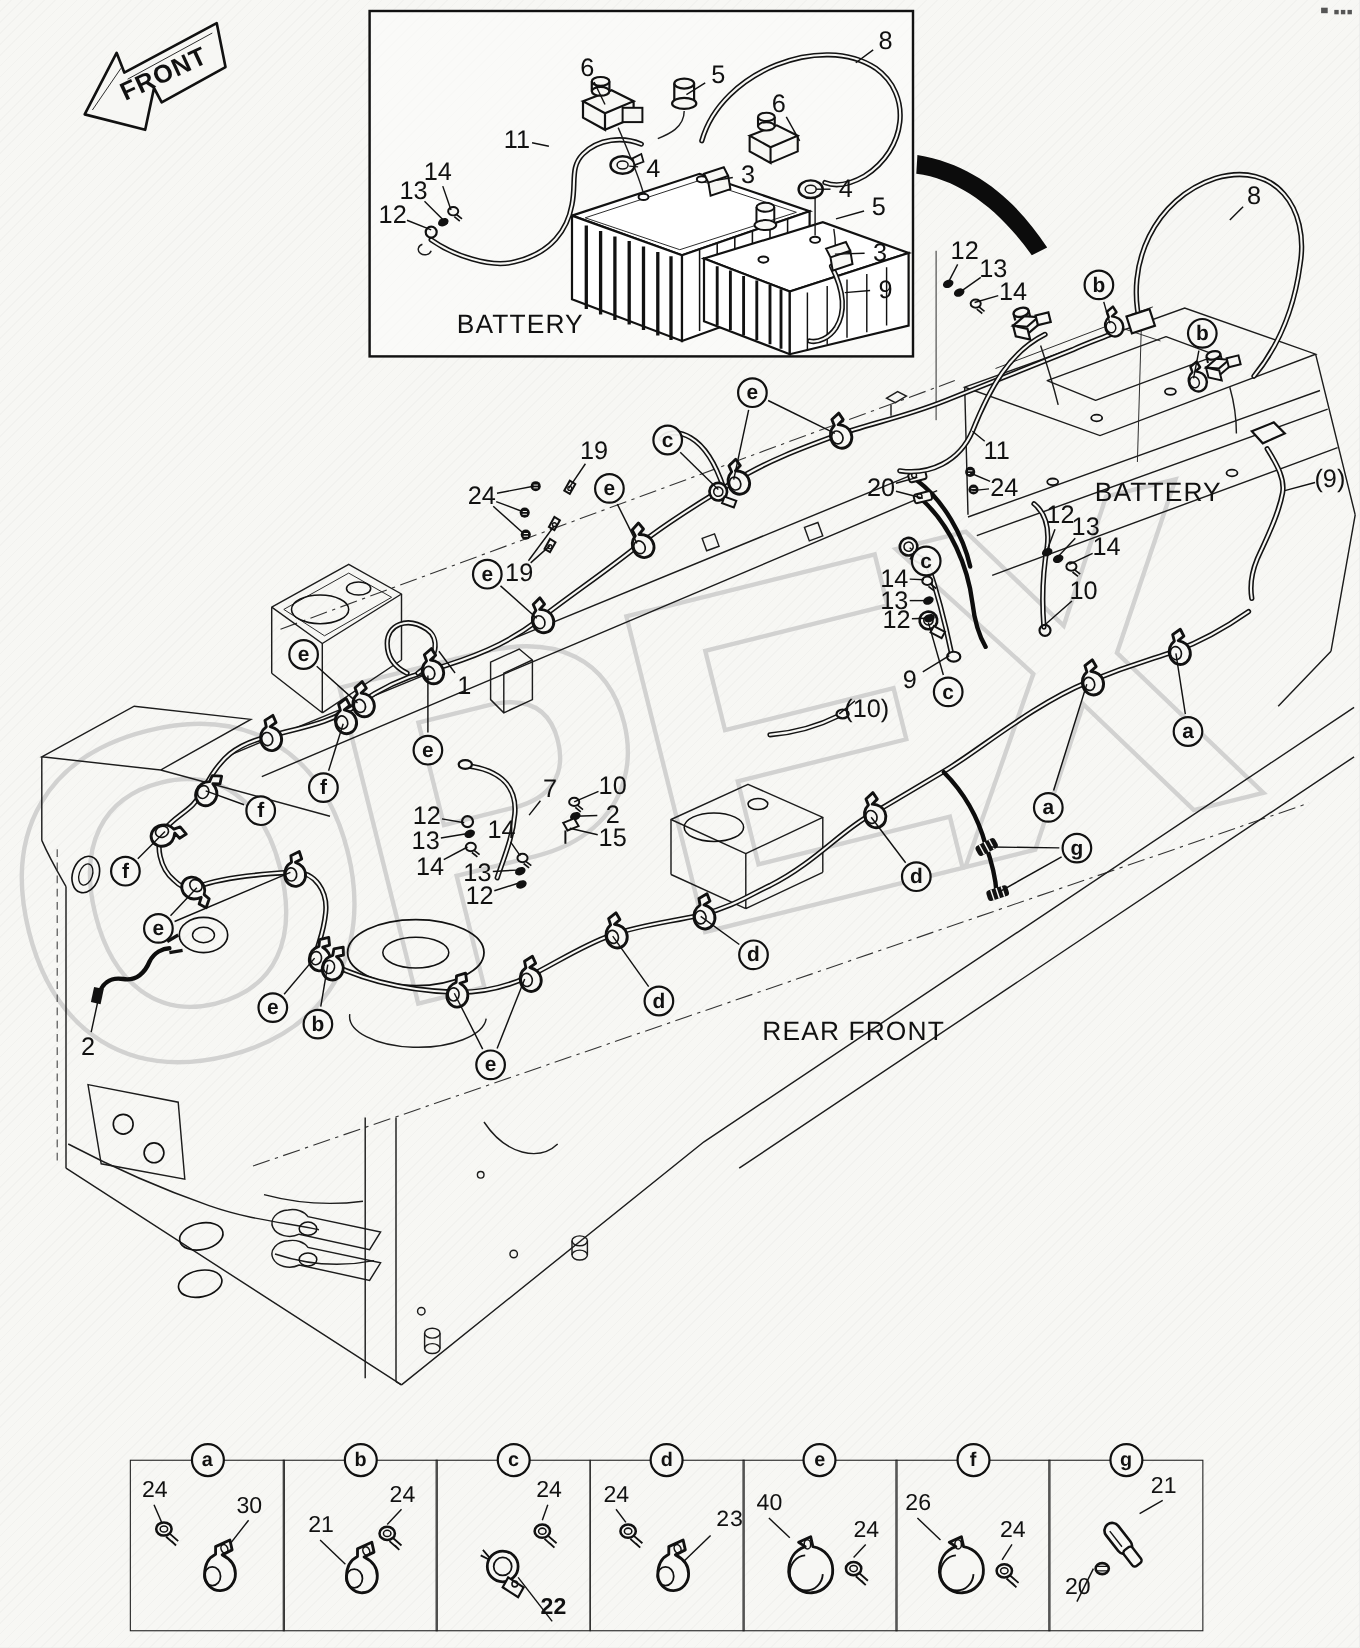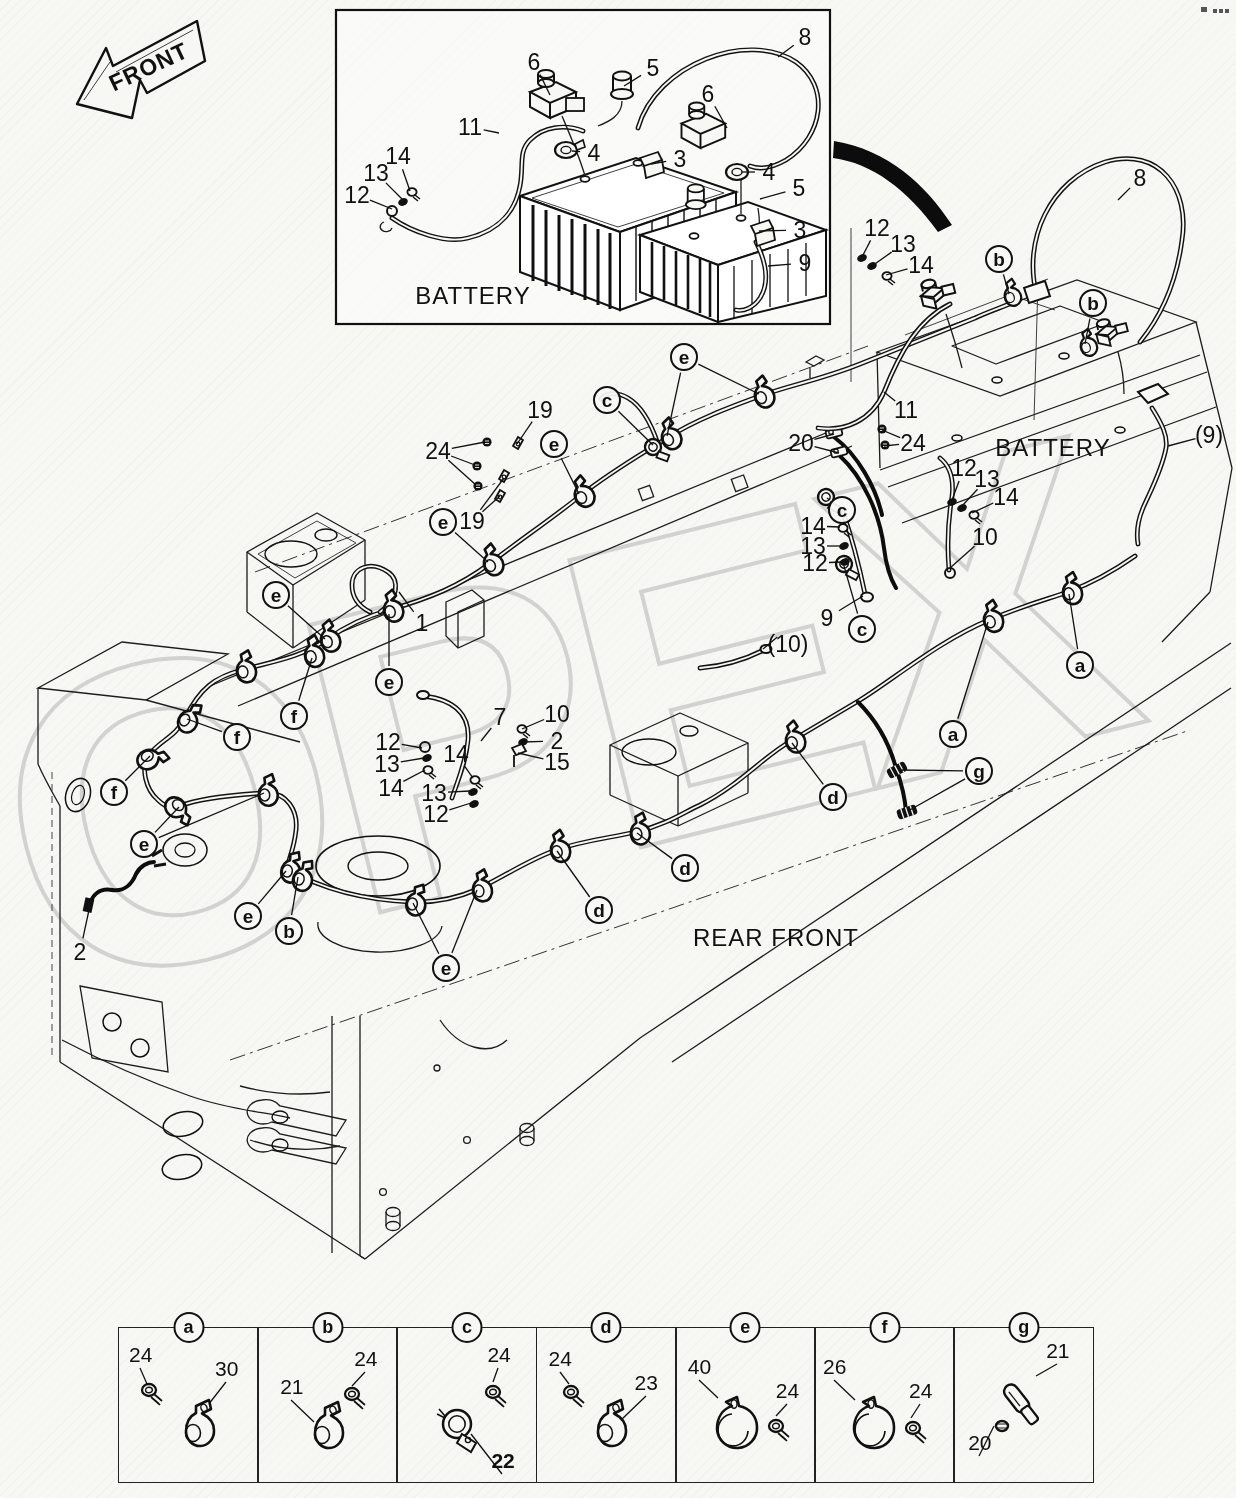--- a/index.html
+++ b/index.html
@@ -592,21 +592,21 @@
         <div class="lbadge">c</div>
       </div>
       <div class="lcell" style="left: 535.6px; top: 1327px; width: 141px; height: 156px;">
         <svg width="141" height="156" style="position: absolute; left: 0px; top: 0px;">
           <line x1="23" y1="44" x2="32" y2="56" class="leader"></line>
           <line x1="109" y1="68" x2="84" y2="92" class="leader"></line>
           <use href="#bolt24L" transform="translate(34,64)"></use>
           <use href="#sym-clip" transform="translate(68,106)"></use>
         </svg>
         <div class="lpart" style="left: 12px; top: 20px;">24</div>
-        <div class="lpart" style="left: 98px; top: 44px;">23</div>
+        <div class="lpart" style="left: 114px; top: 44px; font-family: Liberation Mono, monospace;">23</div>
         <div class="lbadge">d</div>
       </div>
       <div class="lcell" style="left: 674.8px; top: 1327px; width: 141px; height: 156px;">
         <svg width="141" height="156" style="position: absolute; left: 0px; top: 0px;">
           <line x1="23" y1="52" x2="42" y2="70" class="leader"></line>
           <line x1="111" y1="76" x2="100" y2="88" class="leader"></line>
           <use href="#bolt24L" transform="translate(100,98)"></use>
           <use href="#sym-horn" transform="translate(58,100)"></use>
         </svg>
         <div class="lpart" style="left: 12px; top: 28px;">40</div>

